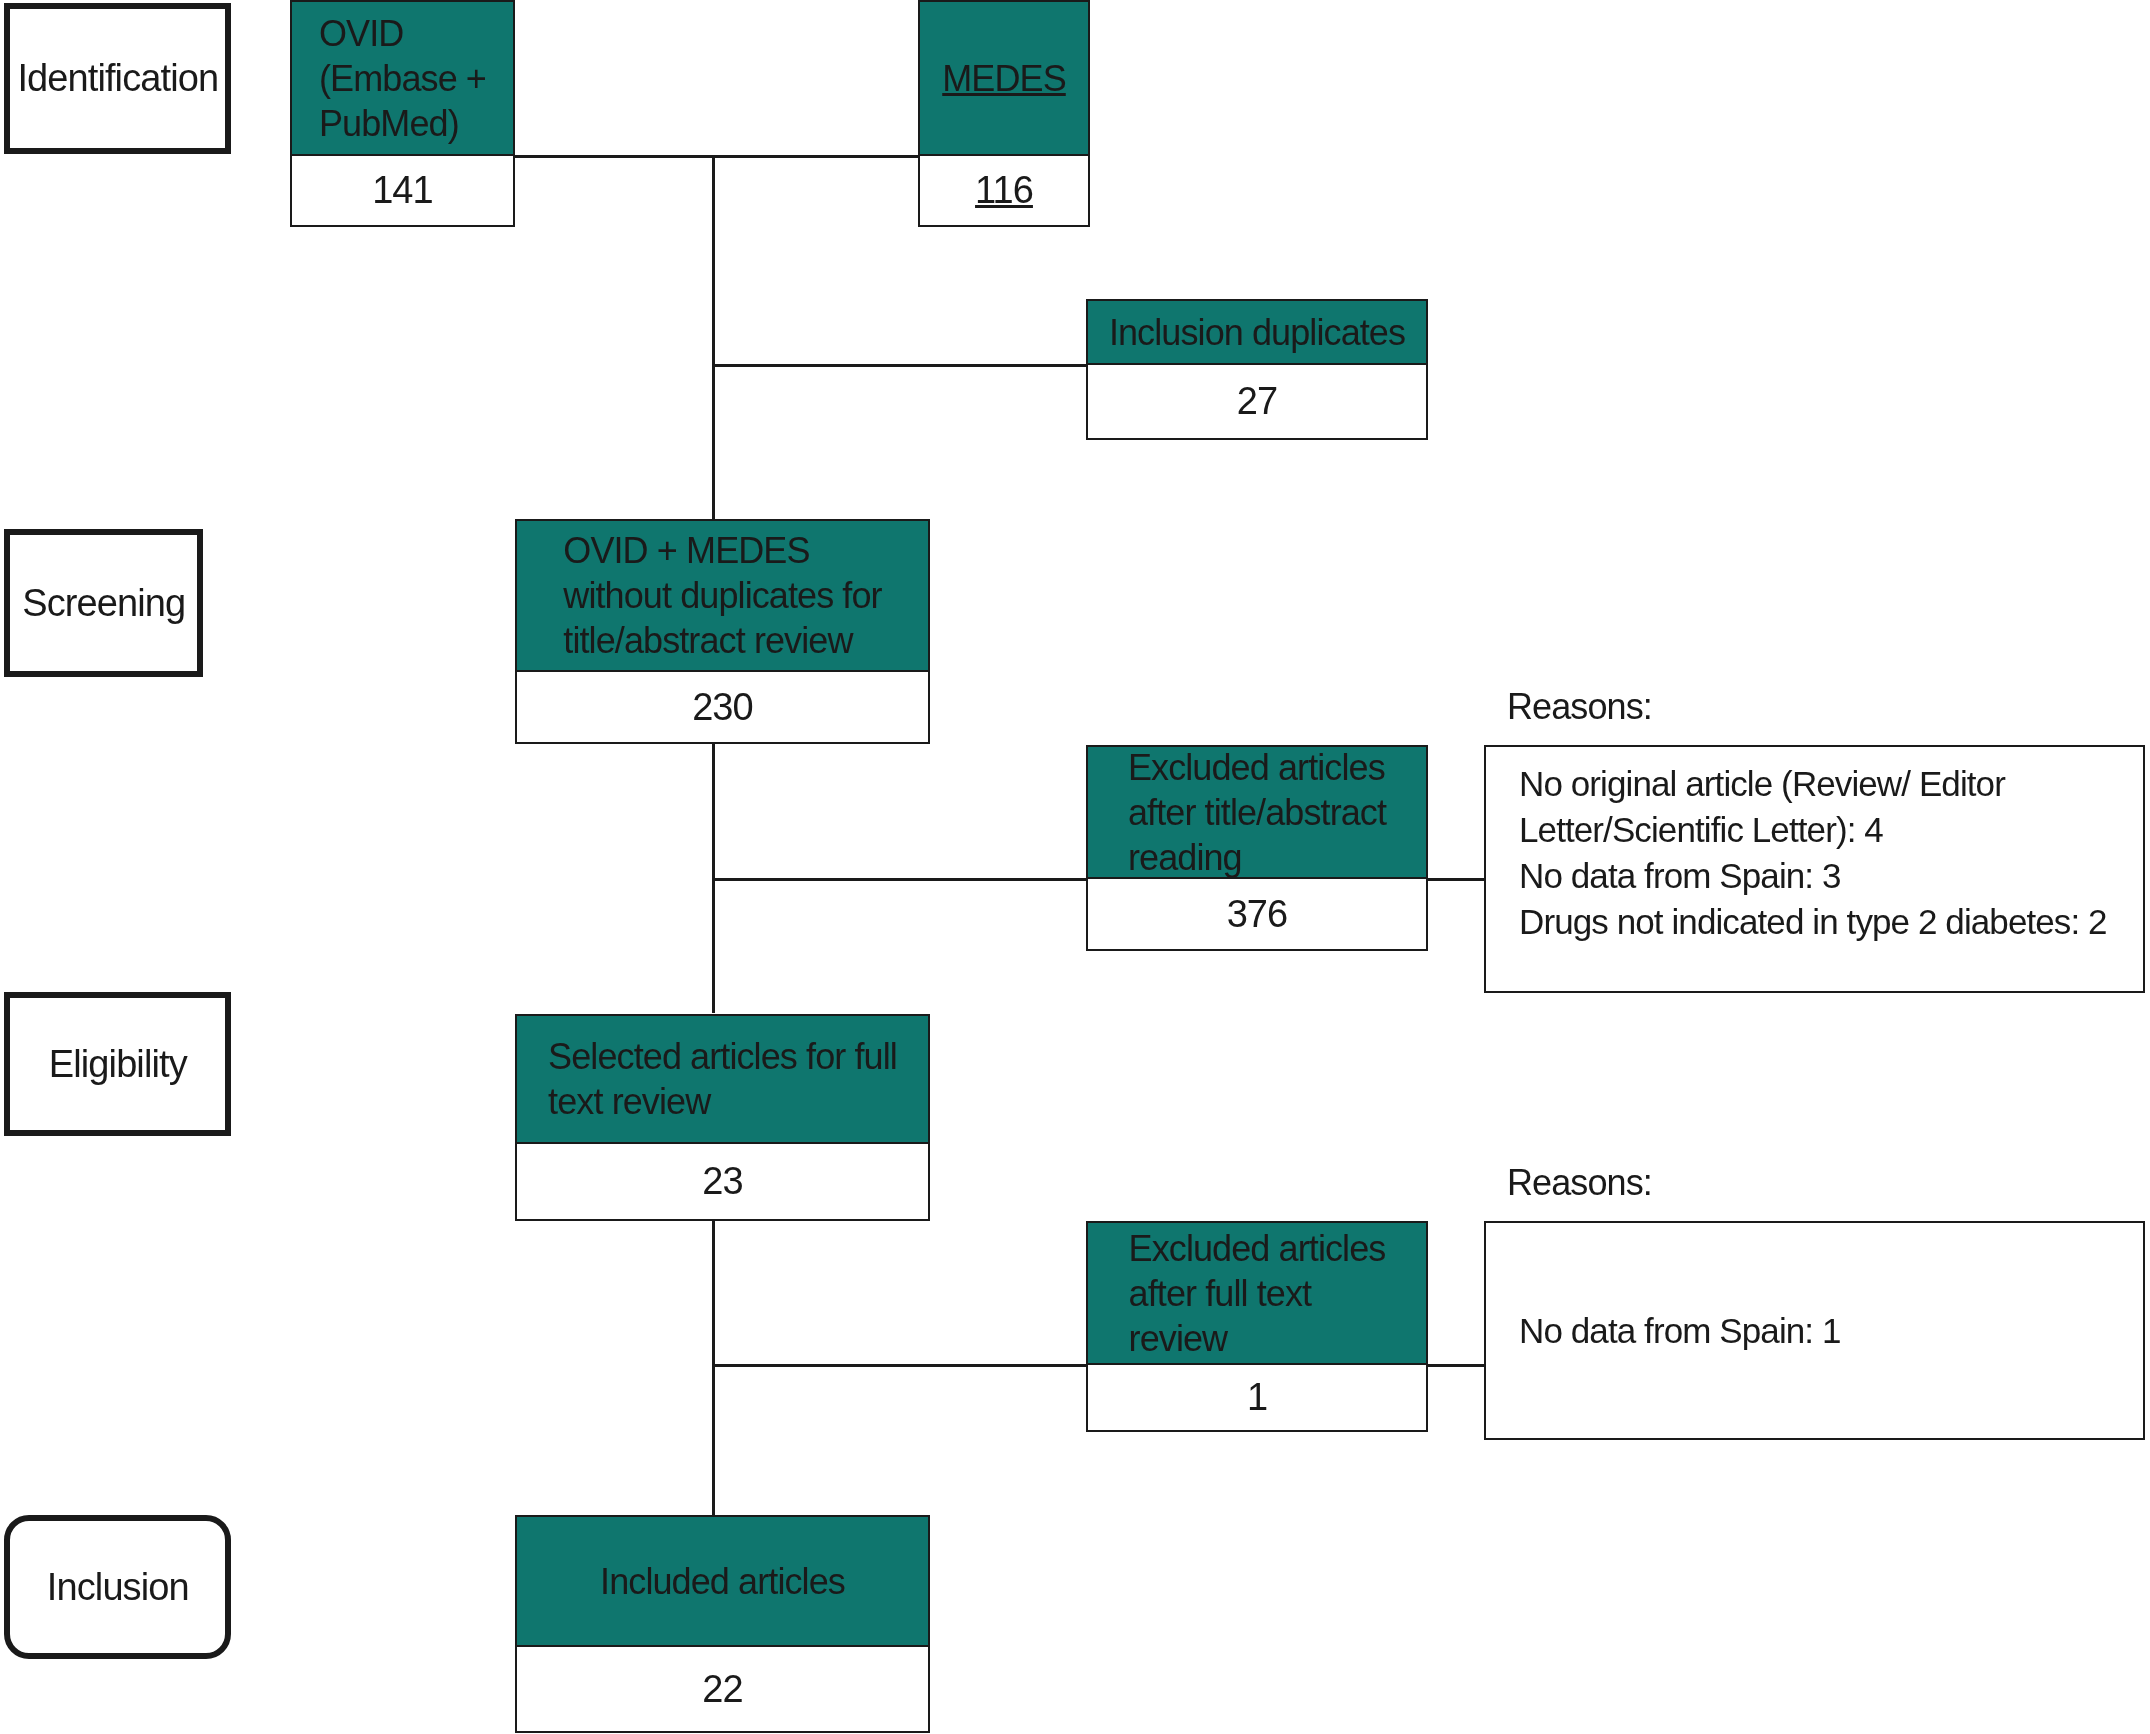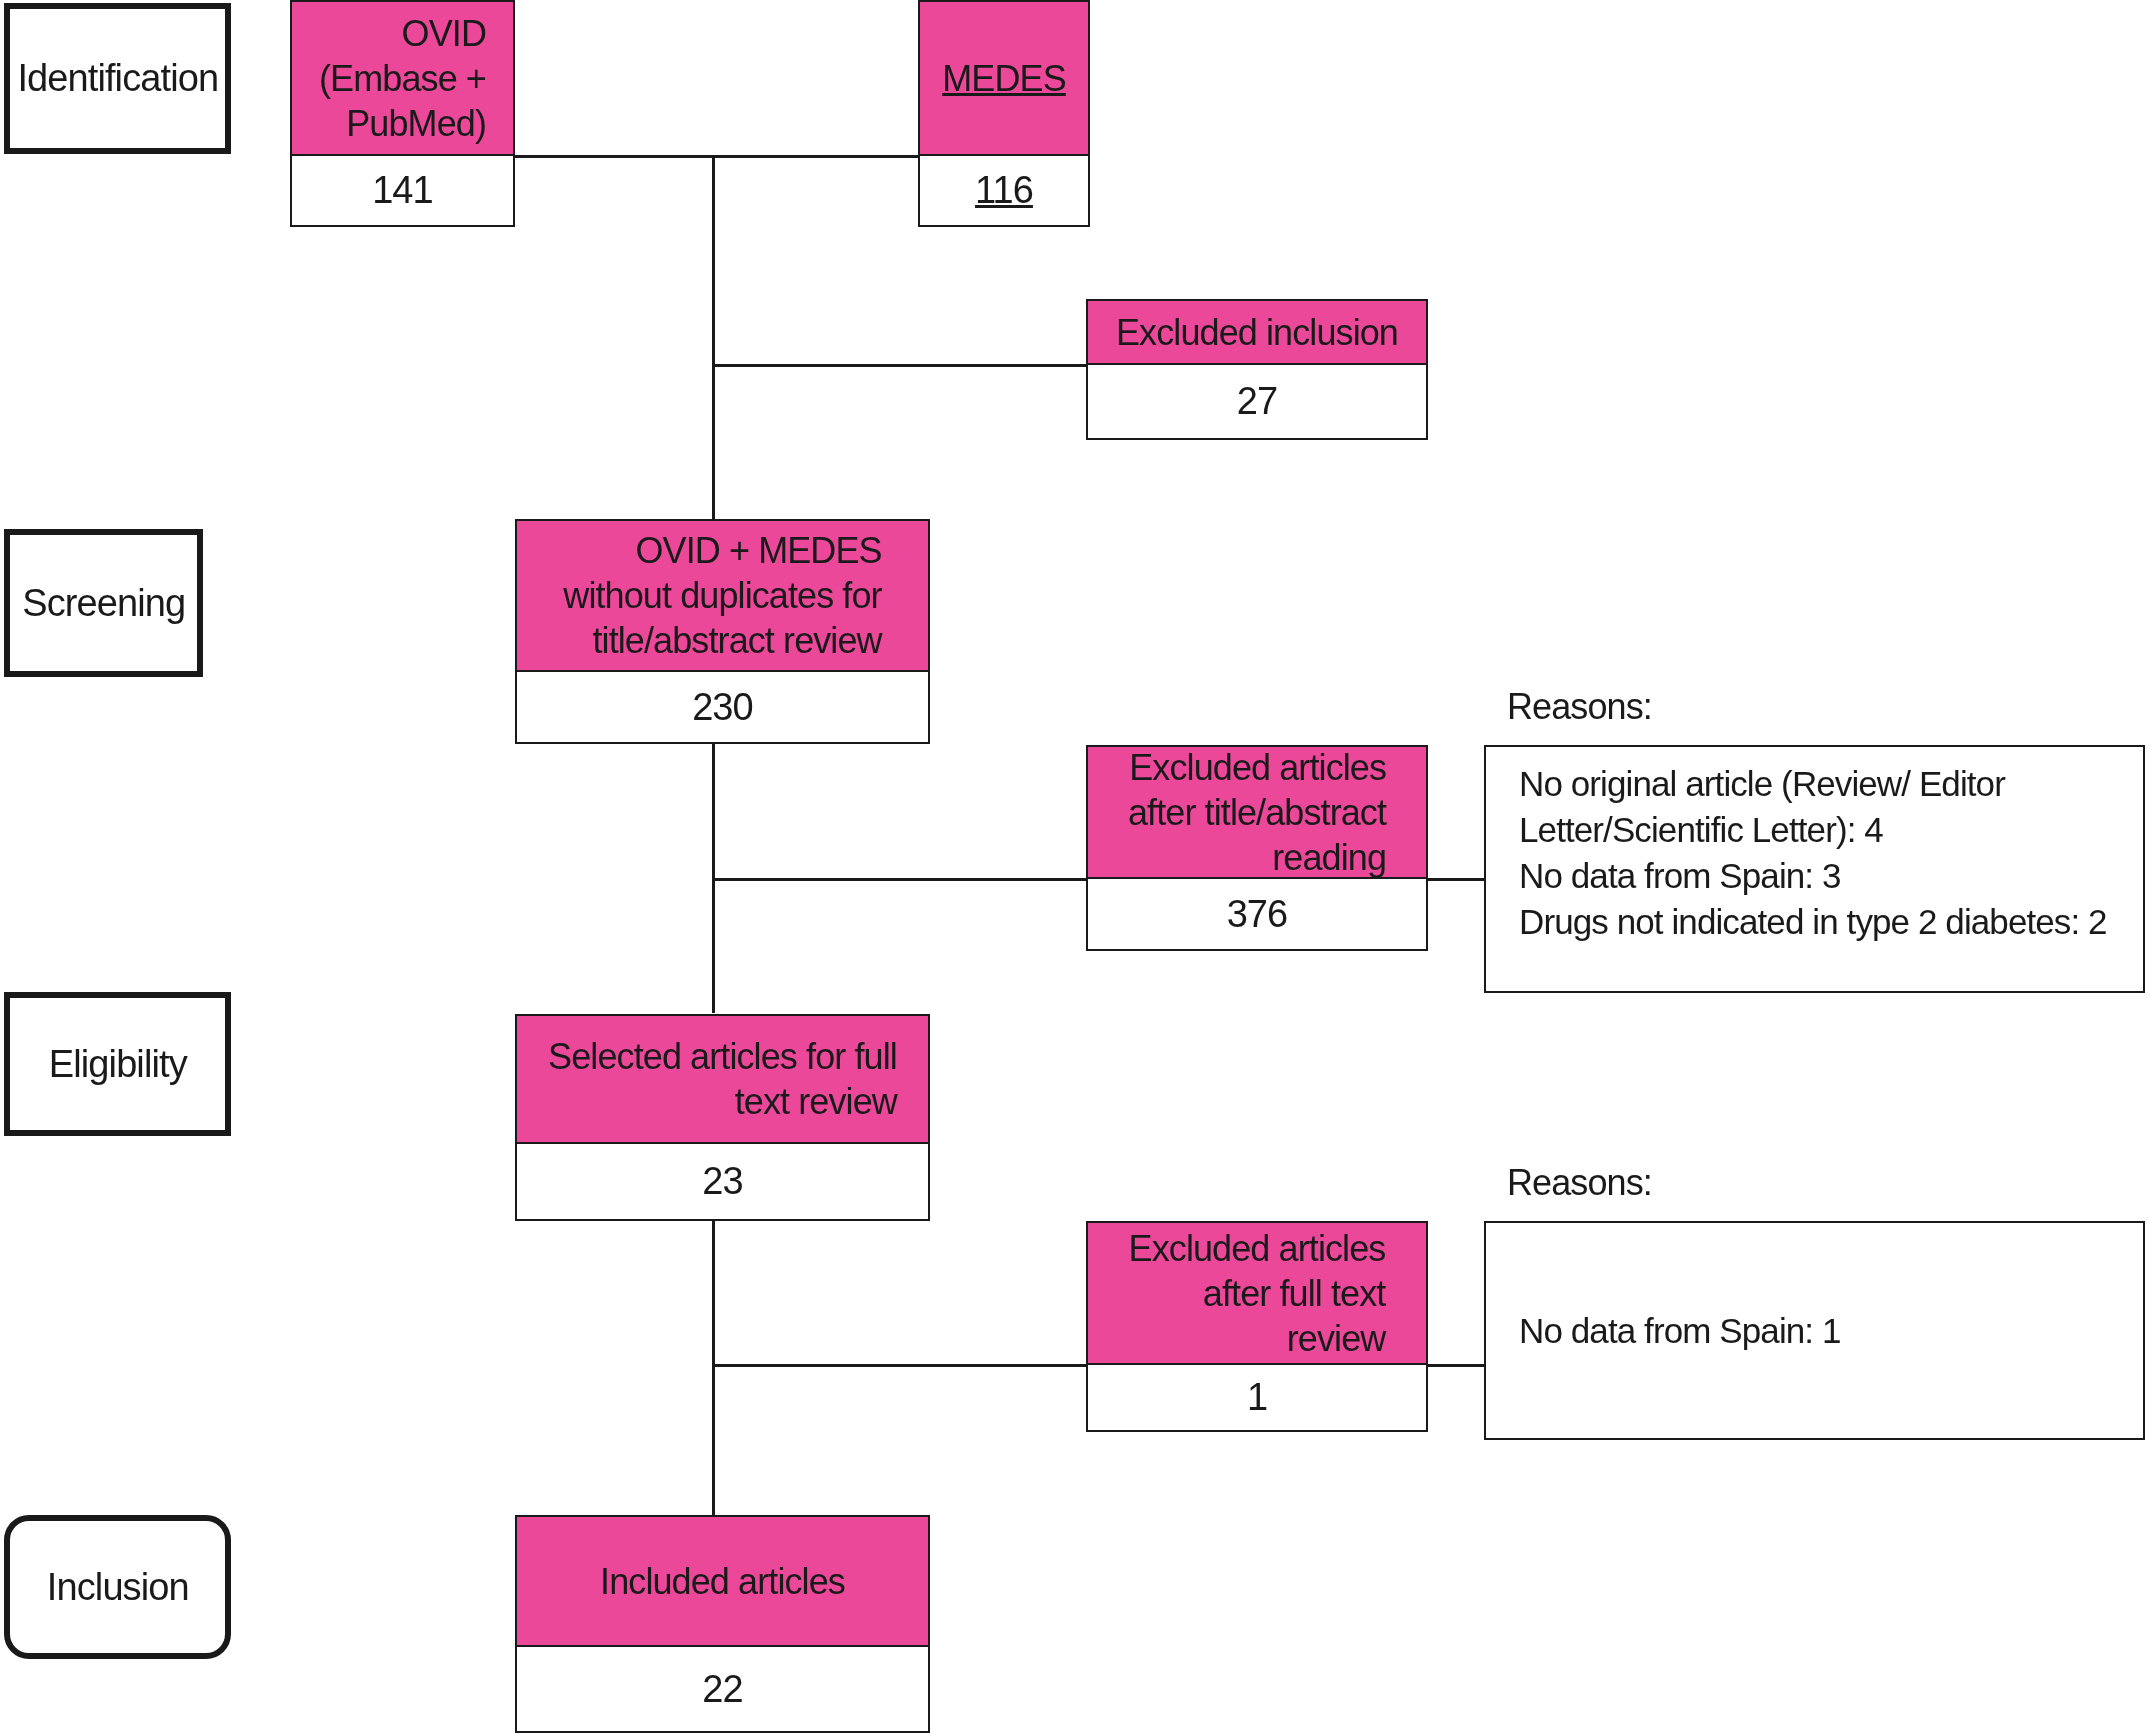--- a/index.html
+++ b/index.html
@@ -33,26 +33,26 @@
   .flow-box {
     position: absolute;
     box-sizing: border-box;
     border: 2.6px solid #1a1a1a;
     background: #ffffff;
     display: flex;
     flex-direction: column;
   }
   .flow-box .box-title {
     box-sizing: border-box;
-    background: #ec4899;
+    background: #0f766e;
     border-bottom: 2.6px solid #1a1a1a;
     display: flex;
     align-items: center;
     justify-content: center;
-    text-align: right;
+    text-align: left;
     white-space: pre-line;
     font-size: 36px;
     line-height: 45px;
     padding: 3.4px 6.9px;
   }
   .flow-box .box-count {
     flex: 1 1 auto;
     display: flex;
     align-items: center;
     justify-content: center;
@@ -126,21 +126,21 @@
 PubMed)</div>
     <div class="box-count">141</div>
   </div>
 
   <div class="flow-box" style="left:918px; top:0px; width:172px; height:227px;text-decoration:underline;">
     <div class="box-title" style="height:154px;">MEDES</div>
     <div class="box-count">116</div>
   </div>
 
   <div class="flow-box" style="left:1086px; top:299px; width:342px; height:141px;">
-    <div class="box-title" style="height:64px;">Excluded inclusion</div>
+    <div class="box-title" style="height:64px;">Inclusion duplicates</div>
     <div class="box-count">27</div>
   </div>
 
   <div class="flow-box" style="left:515px; top:519px; width:415px; height:225px;">
     <div class="box-title" style="height:151px;">OVID + MEDES
 without duplicates for
 title/abstract review</div>
     <div class="box-count">230</div>
   </div>
 

